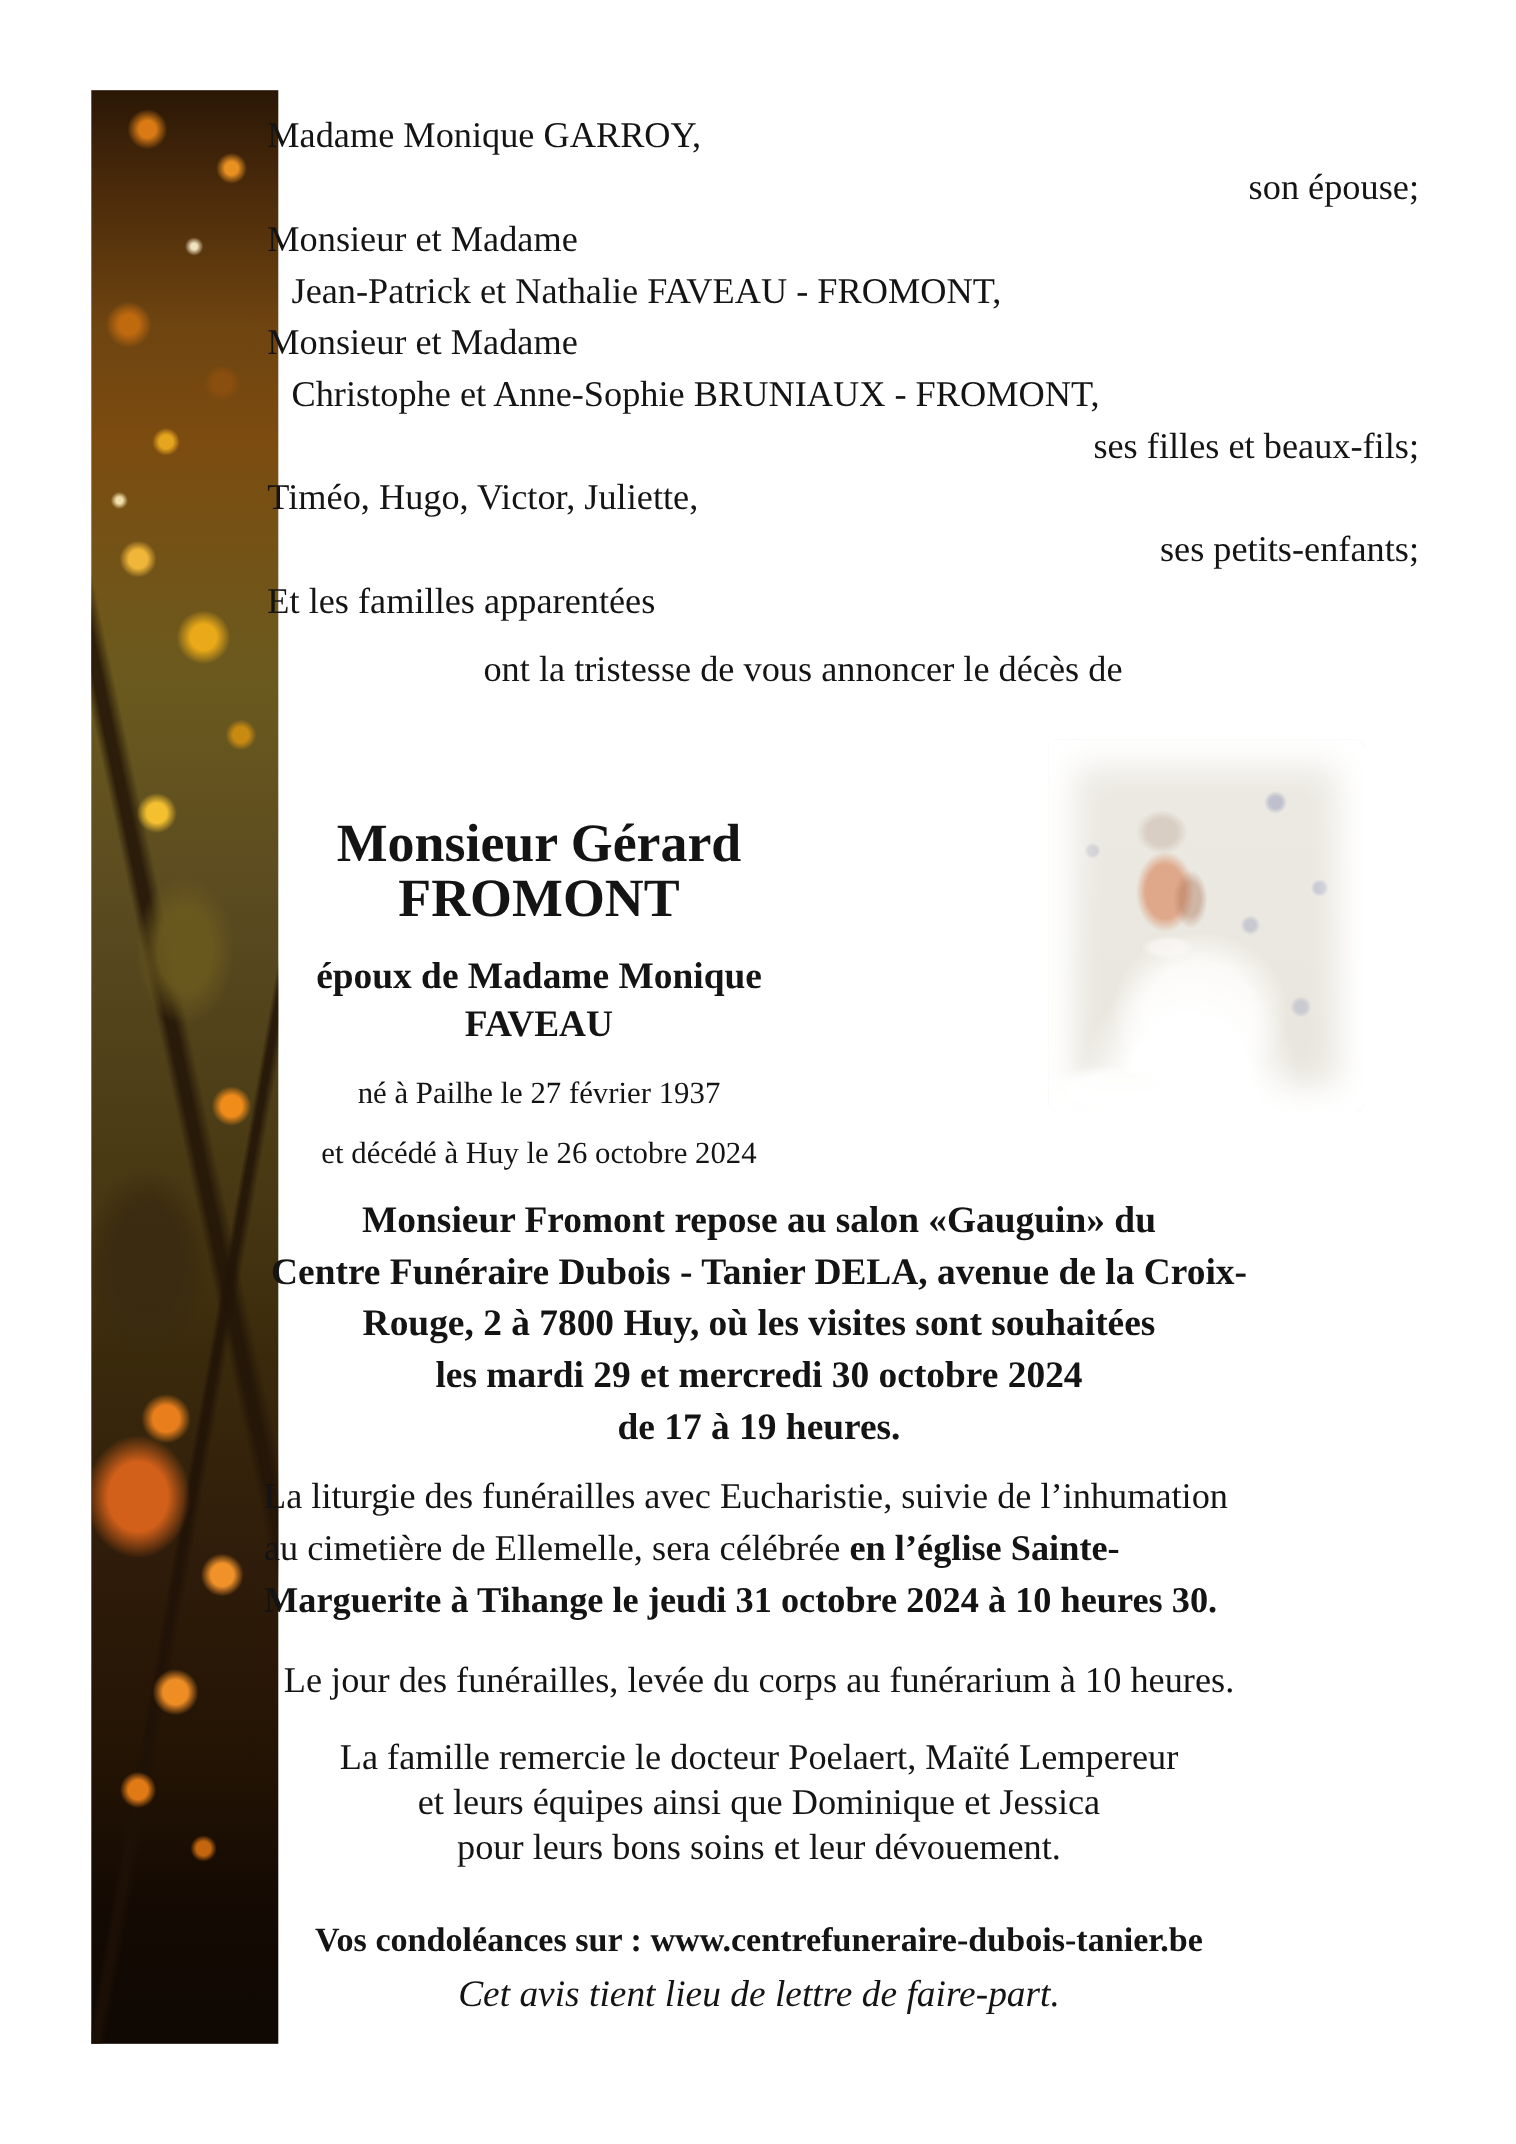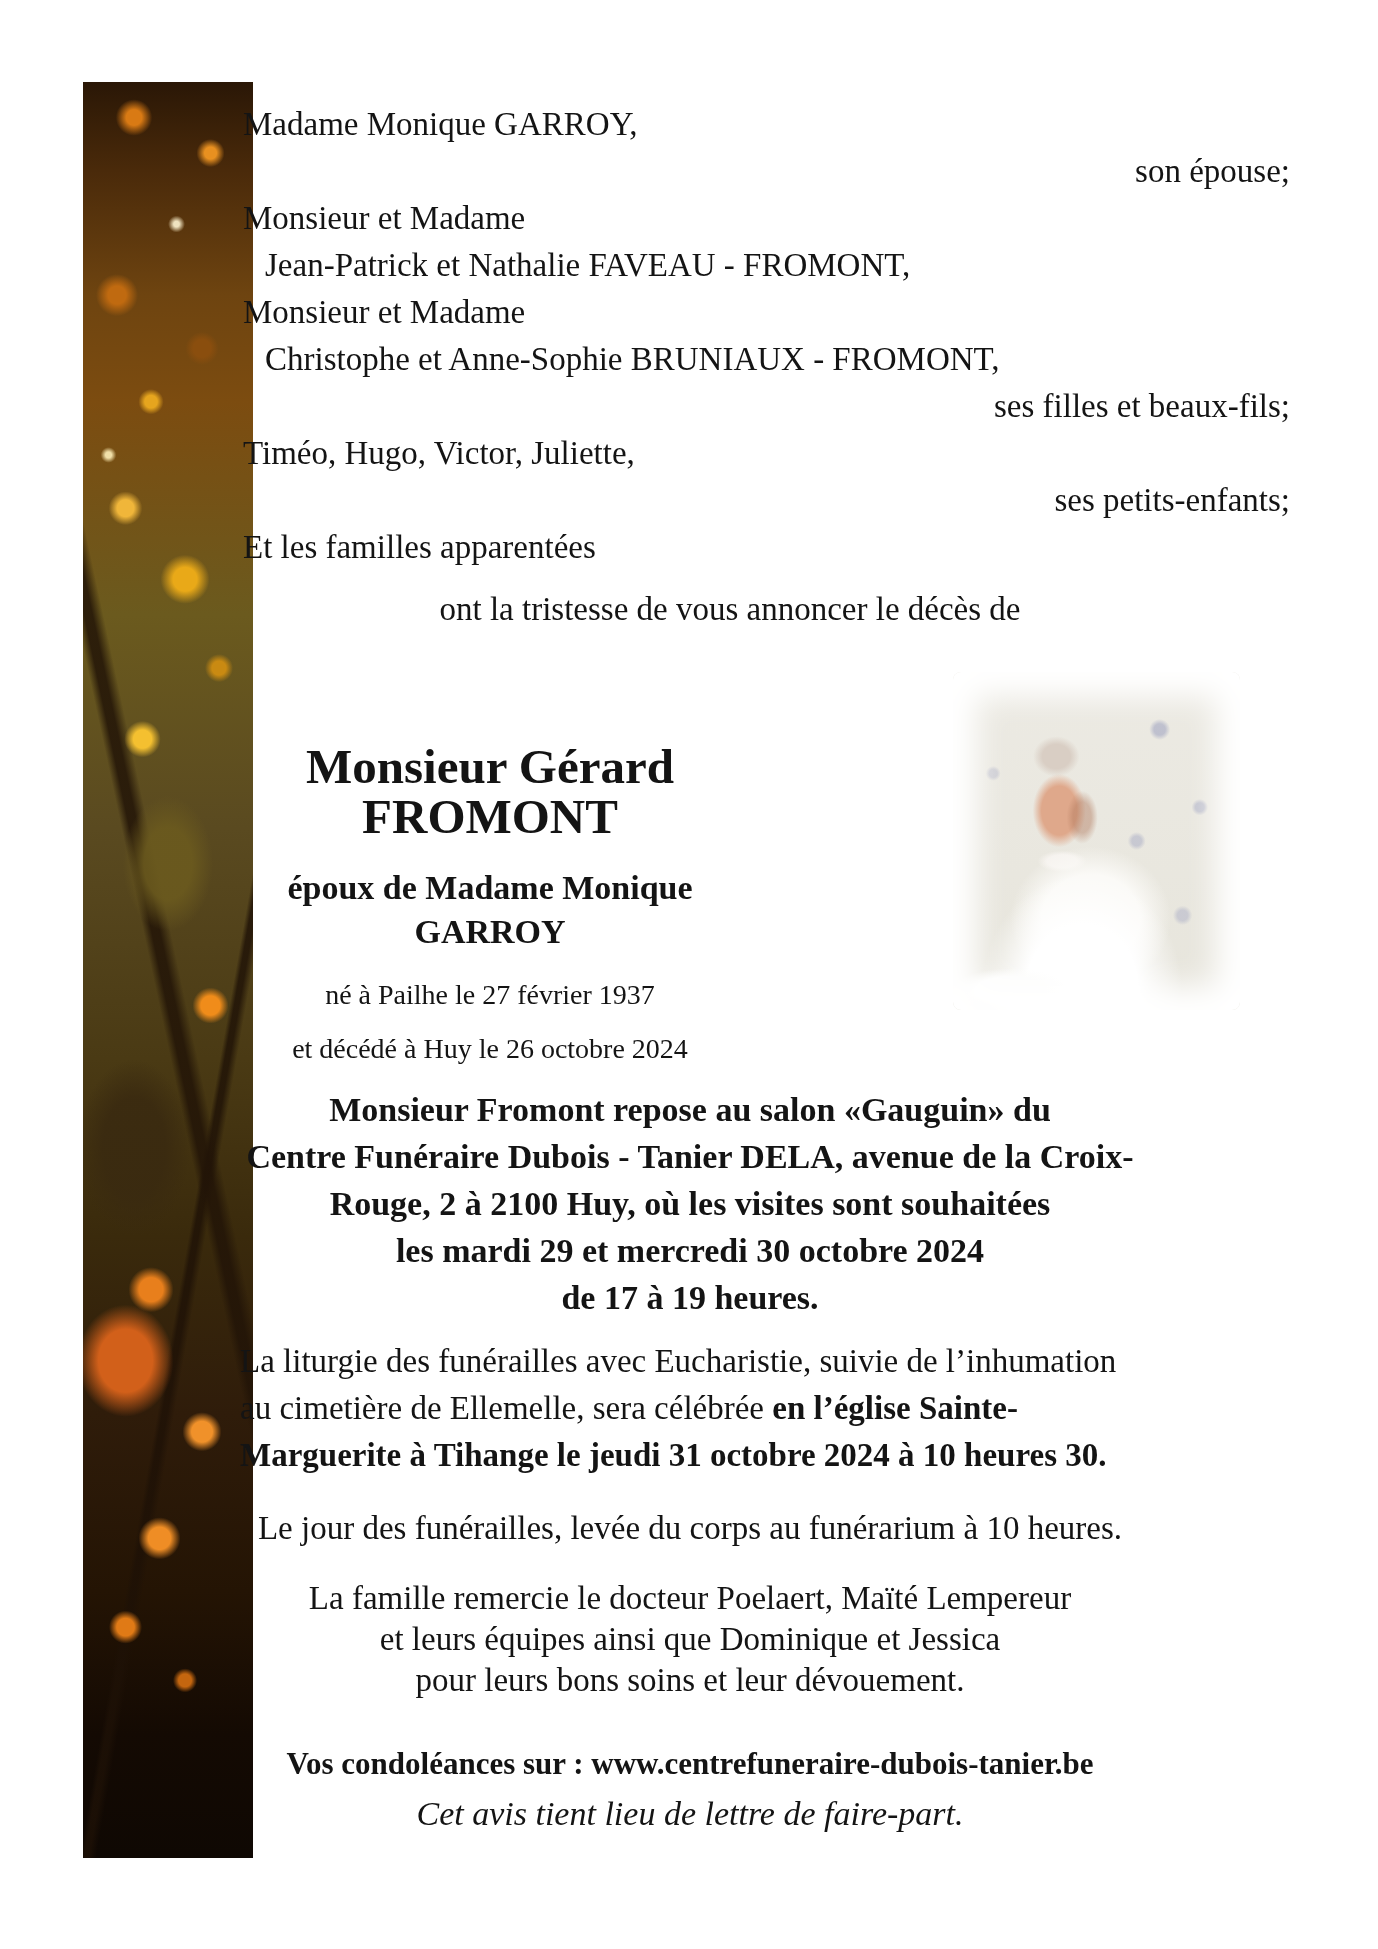--- a/index.html
+++ b/index.html
@@ -91,31 +91,31 @@
     <div class="fl right">ses filles et beaux-fils;</div>
     <div class="fl">Timéo, Hugo, Victor, Juliette,</div>
     <div class="fl right">ses petits-enfants;</div>
     <div class="fl">Et les familles apparentées</div>
   </div>
 
   <div class="announce">ont la tristesse de vous annoncer le décès de</div>
 
   <div class="deceased">
     <div class="dname">Monsieur Gérard FROMONT</div>
-    <div class="dspouse">époux de Madame Monique GARROY</div>
+    <div class="dspouse">époux de Madame Monique FAVEAU</div>
     <div class="dbirth">né à Pailhe le 27 février 1937</div>
     <div class="ddeath">et décédé à Huy le 26 octobre 2024</div>
   </div>
 
   <div class="photo"></div>
 
   <div class="visitation">
     <div>Monsieur Fromont repose au salon «Gauguin» du</div>
     <div>Centre Funéraire Dubois - Tanier DELA, avenue de la Croix-</div>
-    <div>Rouge, 2 à 2100 Huy, où les visites sont souhaitées</div>
+    <div>Rouge, 2 à 7800 Huy, où les visites sont souhaitées</div>
     <div>les mardi 29 et mercredi 30 octobre 2024</div>
     <div>de 17 à 19 heures.</div>
   </div>
 
   <div class="liturgy">
     <div><span>La liturgie des funérailles avec Eucharistie, suivie de l’inhumation</span></div>
     <div><span>au cimetière de Ellemelle, sera célébrée </span><span class="bold">en l’église Sainte-</span></div>
     <div class="bold">Marguerite à Tihange le jeudi 31 octobre 2024 à 10 heures 30.</div>
   </div>
 

